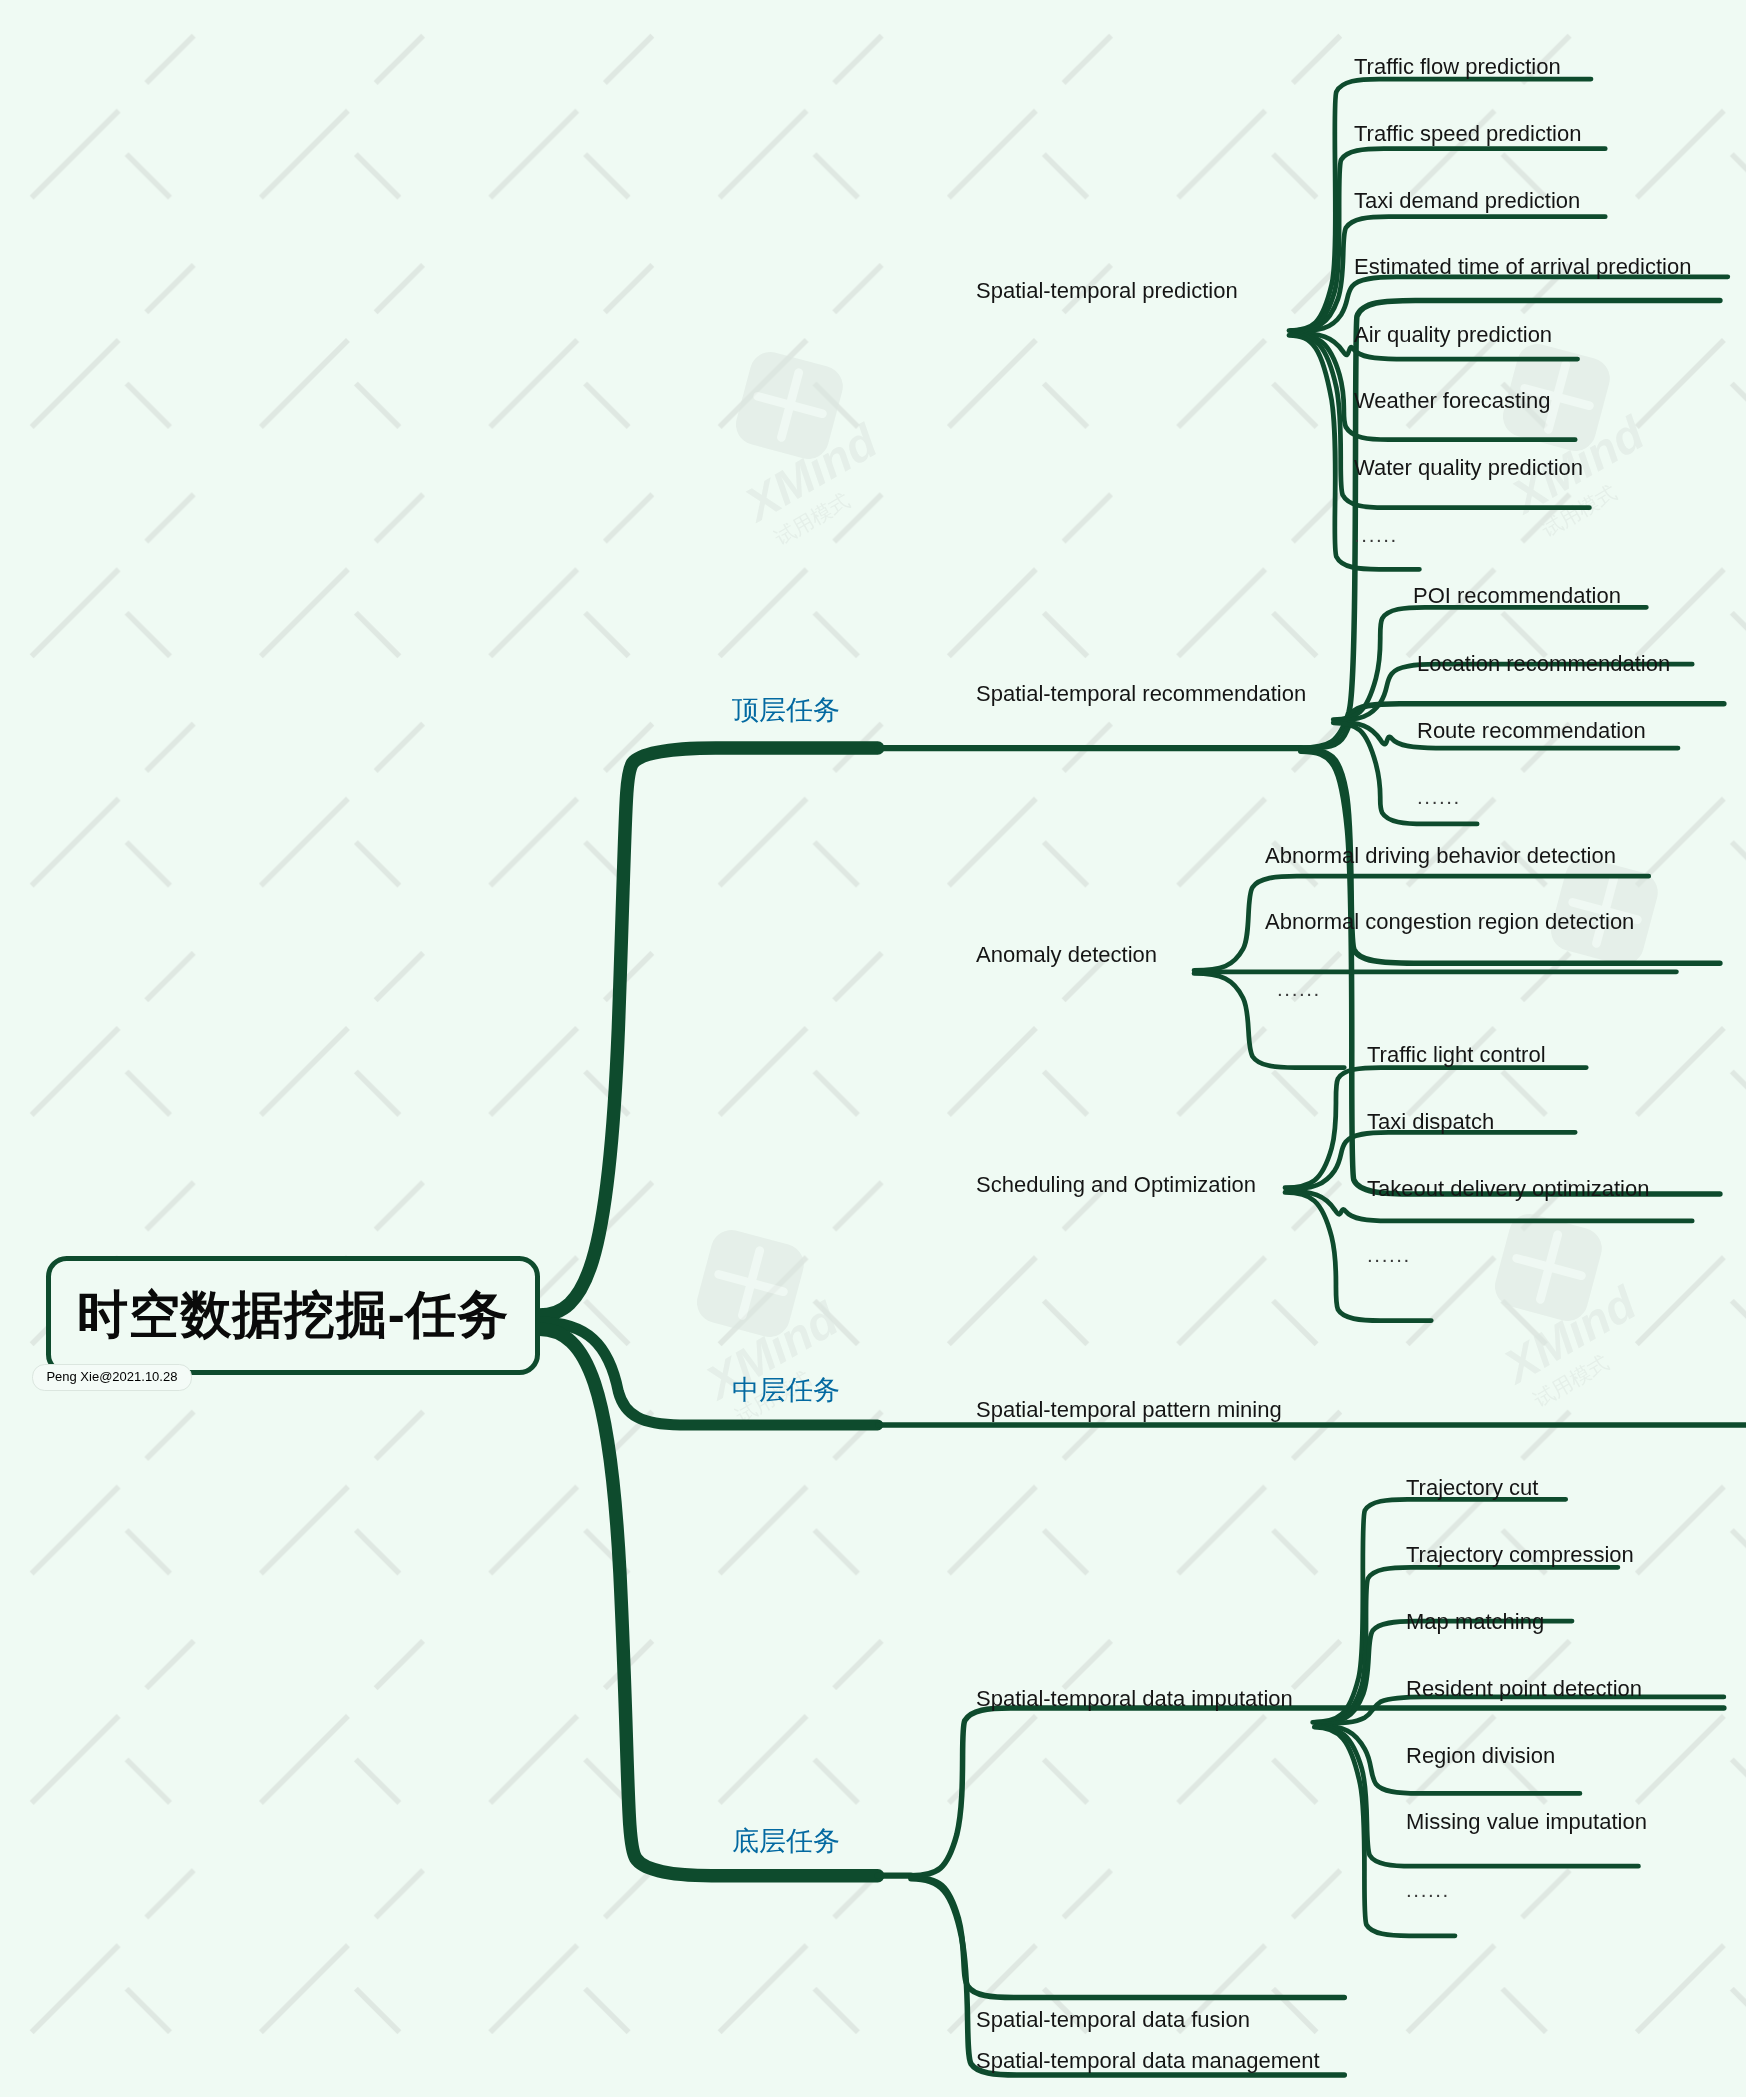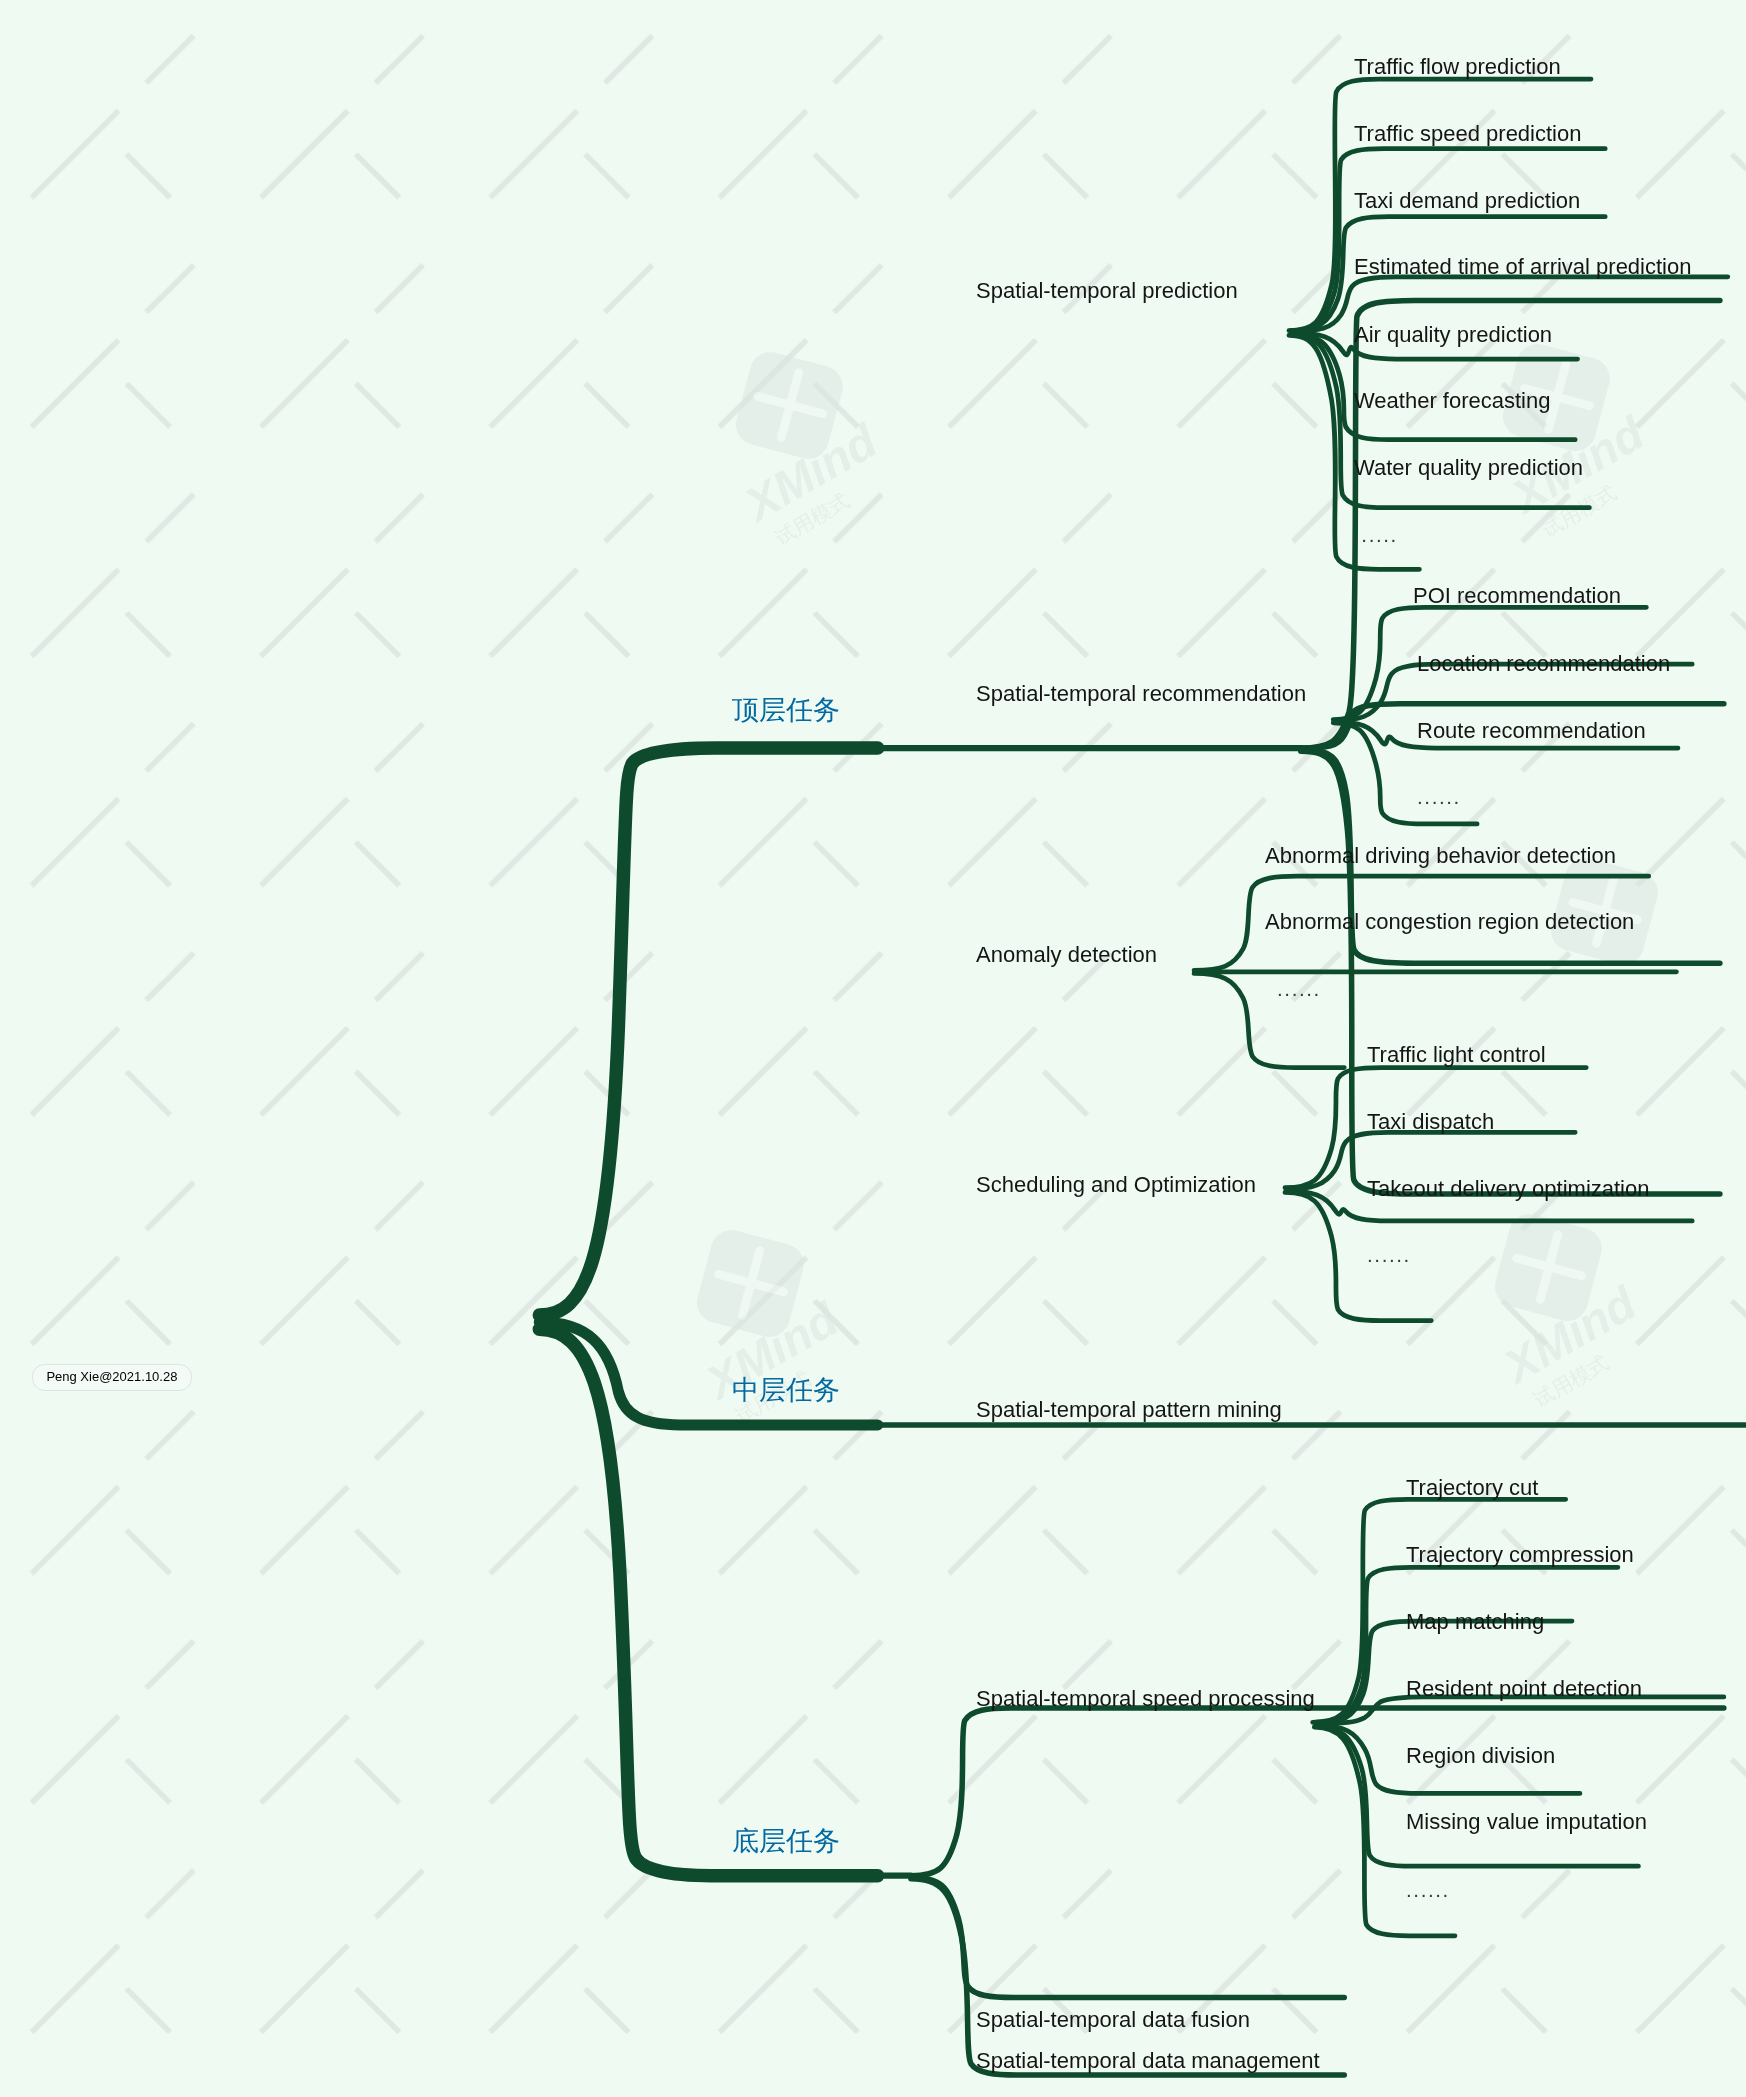--- a/index.html
+++ b/index.html
@@ -246,34 +246,37 @@
                C 1756 2148, 1776 2146, 1802 2146 L 2180 2146" stroke-width="6"></path>
       <path d="M1666 2182 C 1700 2182, 1714 2190, 1726 2212 C 1736 2230, 1732 2244, 1740 2256
                C 1748 2266, 1768 2268, 1794 2268 L 1998 2268" stroke-width="6"></path>
       <path d="M1664 2183 C 1696 2183, 1710 2196, 1722 2236 C 1732 2270, 1726 2332, 1732 2346
                C 1739 2358, 1760 2360, 1786 2360 L 2072 2360" stroke-width="6"></path>
       <path d="M1662 2184 C 1694 2184, 1708 2200, 1720 2256 C 1730 2304, 1722 2420, 1728 2434
                C 1735 2446, 1756 2448, 1782 2448 L 1840 2448" stroke-width="6"></path>
     </g>
   </svg>
 
+  <div id="root-node">
+    <span id="root-title">时空数据挖掘-任务</span>
+  </div>
   <div id="author-badge">Peng Xie@2021.10.28</div>
 
   <div class="topic l1" style="left:732px; top:724px;">顶层任务</div>
   <div class="topic l1" style="left:732px; top:1404px;">中层任务</div>
   <div class="topic l1" style="left:732px; top:1855px;">底层任务</div>
 
   <div class="topic l2" style="left:976px; top:302px;">Spatial-temporal prediction</div>
   <div class="topic l2" style="left:976px; top:705px;">Spatial-temporal recommendation</div>
   <div class="topic l2" style="left:976px; top:966px;">Anomaly detection</div>
   <div class="topic l2" style="left:976px; top:1196px;">Scheduling and Optimization</div>
 
   <div class="topic l2" style="left:976px; top:1421px;">Spatial-temporal pattern mining</div>
 
-  <div class="topic l2" style="left:976px; top:1710px;">Spatial-temporal speed processing</div>
+  <div class="topic l2" style="left:976px; top:1710px;">Spatial-temporal data imputation</div>
   <div class="topic l2" style="left:976px; top:1995px;margin-top:36px;">Spatial-temporal data fusion</div>
   <div class="topic l2" style="left:976px; top:2072px;">Spatial-temporal data management</div>
 
   <div class="topic l3" style="left:1354px; top:78px;">Traffic flow prediction</div>
   <div class="topic l3" style="left:1354px; top:145px;">Traffic speed prediction</div>
   <div class="topic l3" style="left:1354px; top:212px;">Taxi demand prediction</div>
   <div class="topic l3" style="left:1354px; top:278px;">Estimated time of arrival prediction</div>
   <div class="topic l3" style="left:1354px; top:346px;">Air quality prediction</div>
   <div class="topic l3" style="left:1354px; top:412px;">Weather forecasting</div>
   <div class="topic l3" style="left:1354px; top:479px;">Water quality prediction</div>

